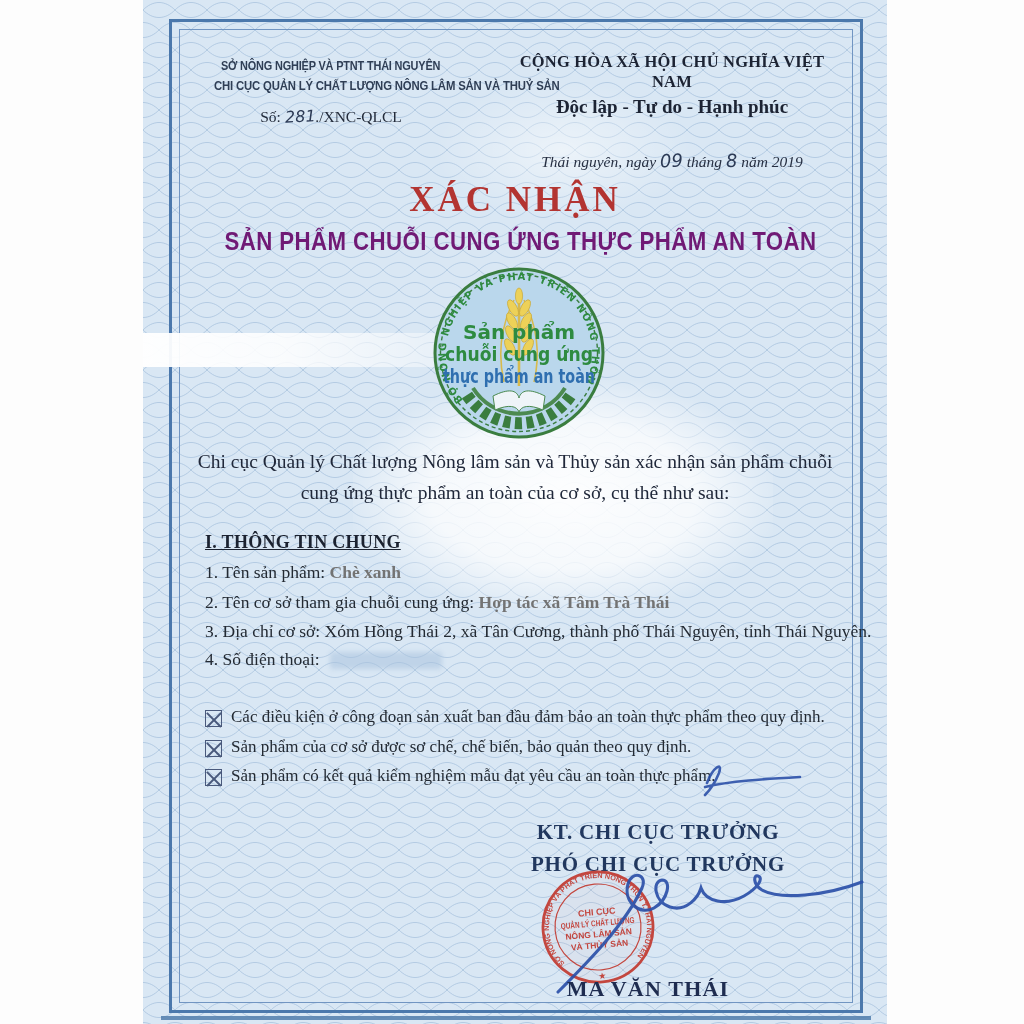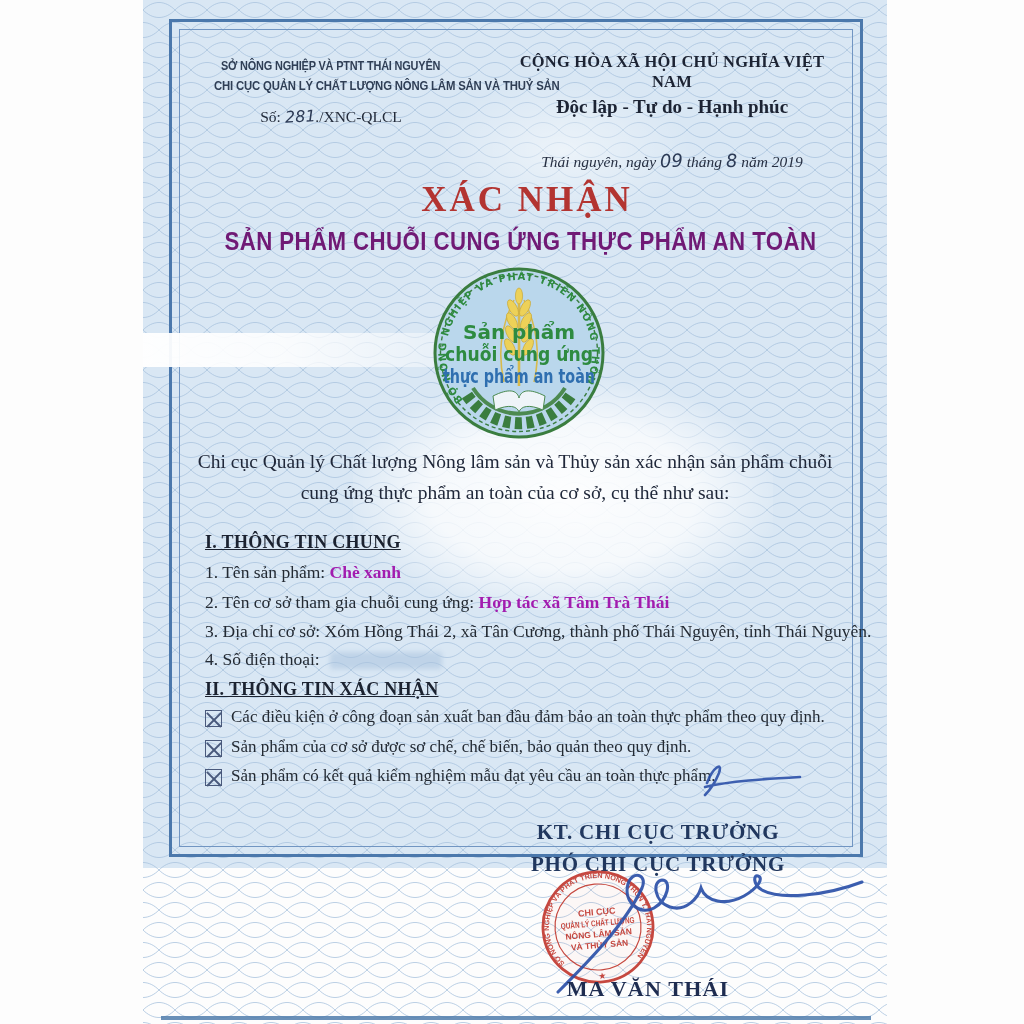--- a/index.html
+++ b/index.html
@@ -1,18 +1,18 @@
 <!DOCTYPE html>
 <html><head>
 <meta charset="utf-8">
 <style>
   html,body{margin:0;padding:0;background:#fdfdfd;}
   .photo{position:relative;width:1024px;height:1024px;background:#fdfdfd;overflow:hidden;
          font-family:"Liberation Serif","DejaVu Serif",serif;}
-  .paper{position:absolute;left:143px;top:0;width:744px;height:868px;background:#d9e7f4;}
+  .paper{position:absolute;left:143px;top:0;width:744px;height:1024px;background:#d9e7f4;}
   .paper svg.guilloche{position:absolute;left:0;top:0;z-index:0;}
   .watermark{position:absolute;left:210px;top:380px;width:420px;height:230px;z-index:1;
       background:radial-gradient(ellipse at center,rgba(255,255,255,.95) 0%,rgba(255,255,255,.75) 45%,rgba(255,255,255,0) 75%);}
   .watermark2{position:absolute;left:290px;top:80px;width:260px;height:140px;z-index:1;
       background:radial-gradient(ellipse at center,rgba(255,255,255,.5),rgba(255,255,255,0) 70%);}
   .border-outer{position:absolute;left:26px;top:19px;right:24px;bottom:11px;border:3.5px solid #4b78ac;z-index:2;}
   .border-inner{position:absolute;left:36px;top:29px;right:34px;bottom:21px;border:1.6px solid #7195c2;z-index:2;}
   .bottom-edge{position:absolute;left:18px;right:16px;top:1016px;height:3.5px;background:#507dab;opacity:.85;z-index:2;}
   .glare{position:absolute;left:0;top:333px;width:420px;height:34px;z-index:3;
       background:linear-gradient(90deg,rgba(255,255,255,.97) 0%,rgba(255,255,255,.85) 35%,rgba(255,255,255,0) 100%);}
@@ -29,31 +29,31 @@
   .doc-no{margin-top:13px;font-size:15.5px;color:#232b3a;}
   .hand{font-family:"DejaVu Sans",sans-serif;font-style:italic;display:inline-block;
         transform:rotate(-3deg);color:#2c3a55;}
 
   .hdr-right{left:361px;top:52px;width:336px;color:#1c2333;}
   .hdr-right .country{font-size:16.5px;font-weight:bold;letter-spacing:.2px;}
   .hdr-right .motto{font-size:19px;font-weight:bold;margin-top:4px;}
   .dateline{margin-top:32px;font-size:15.5px;font-style:italic;color:#262f42;}
   .dateline .hand{font-size:18px;}
 
-  .title-main{left:12px;top:180px;width:100%;font-size:35px;font-weight:bold;color:#b33431;letter-spacing:3px;}
+  .title-main{left:0;top:180px;width:100%;font-size:35px;font-weight:bold;color:#b33431;letter-spacing:3px;}
   .title-sub{left:5px;top:226px;width:100%;color:#701a75;}
   .title-sub .cond{font-size:26.5px;letter-spacing:.5px;}
 
   .seal-box{left:289px;top:266px;width:174px;height:174px;}
 
   .intro{left:35px;top:447px;width:674px;font-size:19.5px;line-height:30.5px;color:#20283a;}
 
   .sec-h{font-size:18px;font-weight:bold;color:#1b2230;letter-spacing:.3px;text-decoration:underline;}
   .row{left:62px;width:640px;font-size:17.5px;color:#232a33;white-space:nowrap;}
-  .row b{font-weight:bold;color:#a21caf;}
+  .row b{font-weight:bold;color:#737373;}
   .redact{display:inline-block;vertical-align:middle;width:112px;height:17px;margin-left:10px;
           background:rgba(170,195,222,.55);filter:blur(2.5px);border-radius:3px;}
 
   .cbrow{left:62px;width:660px;display:flex;align-items:flex-end;font-size:17px;color:#232a33;white-space:nowrap;}
   .cb{flex:0 0 auto;width:15px;height:15px;border:1.7px solid #49597c;position:relative;margin:3px 9px 0 0;}
   .cb::before,.cb::after{content:"";position:absolute;left:-2.5px;right:-2.5px;top:50%;height:1.7px;background:#49597c;}
   .cb::before{transform:rotate(45deg);}
   .cb::after{transform:rotate(-45deg);}
 
   .sig-title{left:375px;top:820px;width:280px;font-size:21px;font-weight:bold;color:#21375e;letter-spacing:.8px;}
@@ -168,21 +168,20 @@
       <div class="abs row" style="top:592px;">
         <span>2. Tên cơ sở tham gia chuỗi cung ứng: </span><b>Hợp tác xã Tâm Trà Thái</b>
       </div>
       <div class="abs row" style="top:621px;">
         <span>3. Địa chỉ cơ sở: Xóm Hồng Thái 2, xã Tân Cương, thành phố Thái Nguyên, tỉnh Thái Nguyên.</span>
       </div>
       <div class="abs row" style="top:649px;">
         <span>4. Số điện thoại:</span><span class="redact"></span>
       </div>
 
-      <div class="abs sec-h" style="left:62px;top:679px;">II. THÔNG TIN XÁC NHẬN</div>
       <div class="abs cbrow" style="top:707px;">
         <span class="cb"></span>
         <span>Các điều kiện ở công đoạn sản xuất ban đầu đảm bảo an toàn thực phẩm theo quy định.</span>
       </div>
       <div class="abs cbrow" style="top:737px;">
         <span class="cb"></span>
         <span>Sản phẩm của cơ sở được sơ chế, chế biến, bảo quản theo quy định.</span>
       </div>
       <div class="abs cbrow" style="top:766px;">
         <span class="cb"></span>

